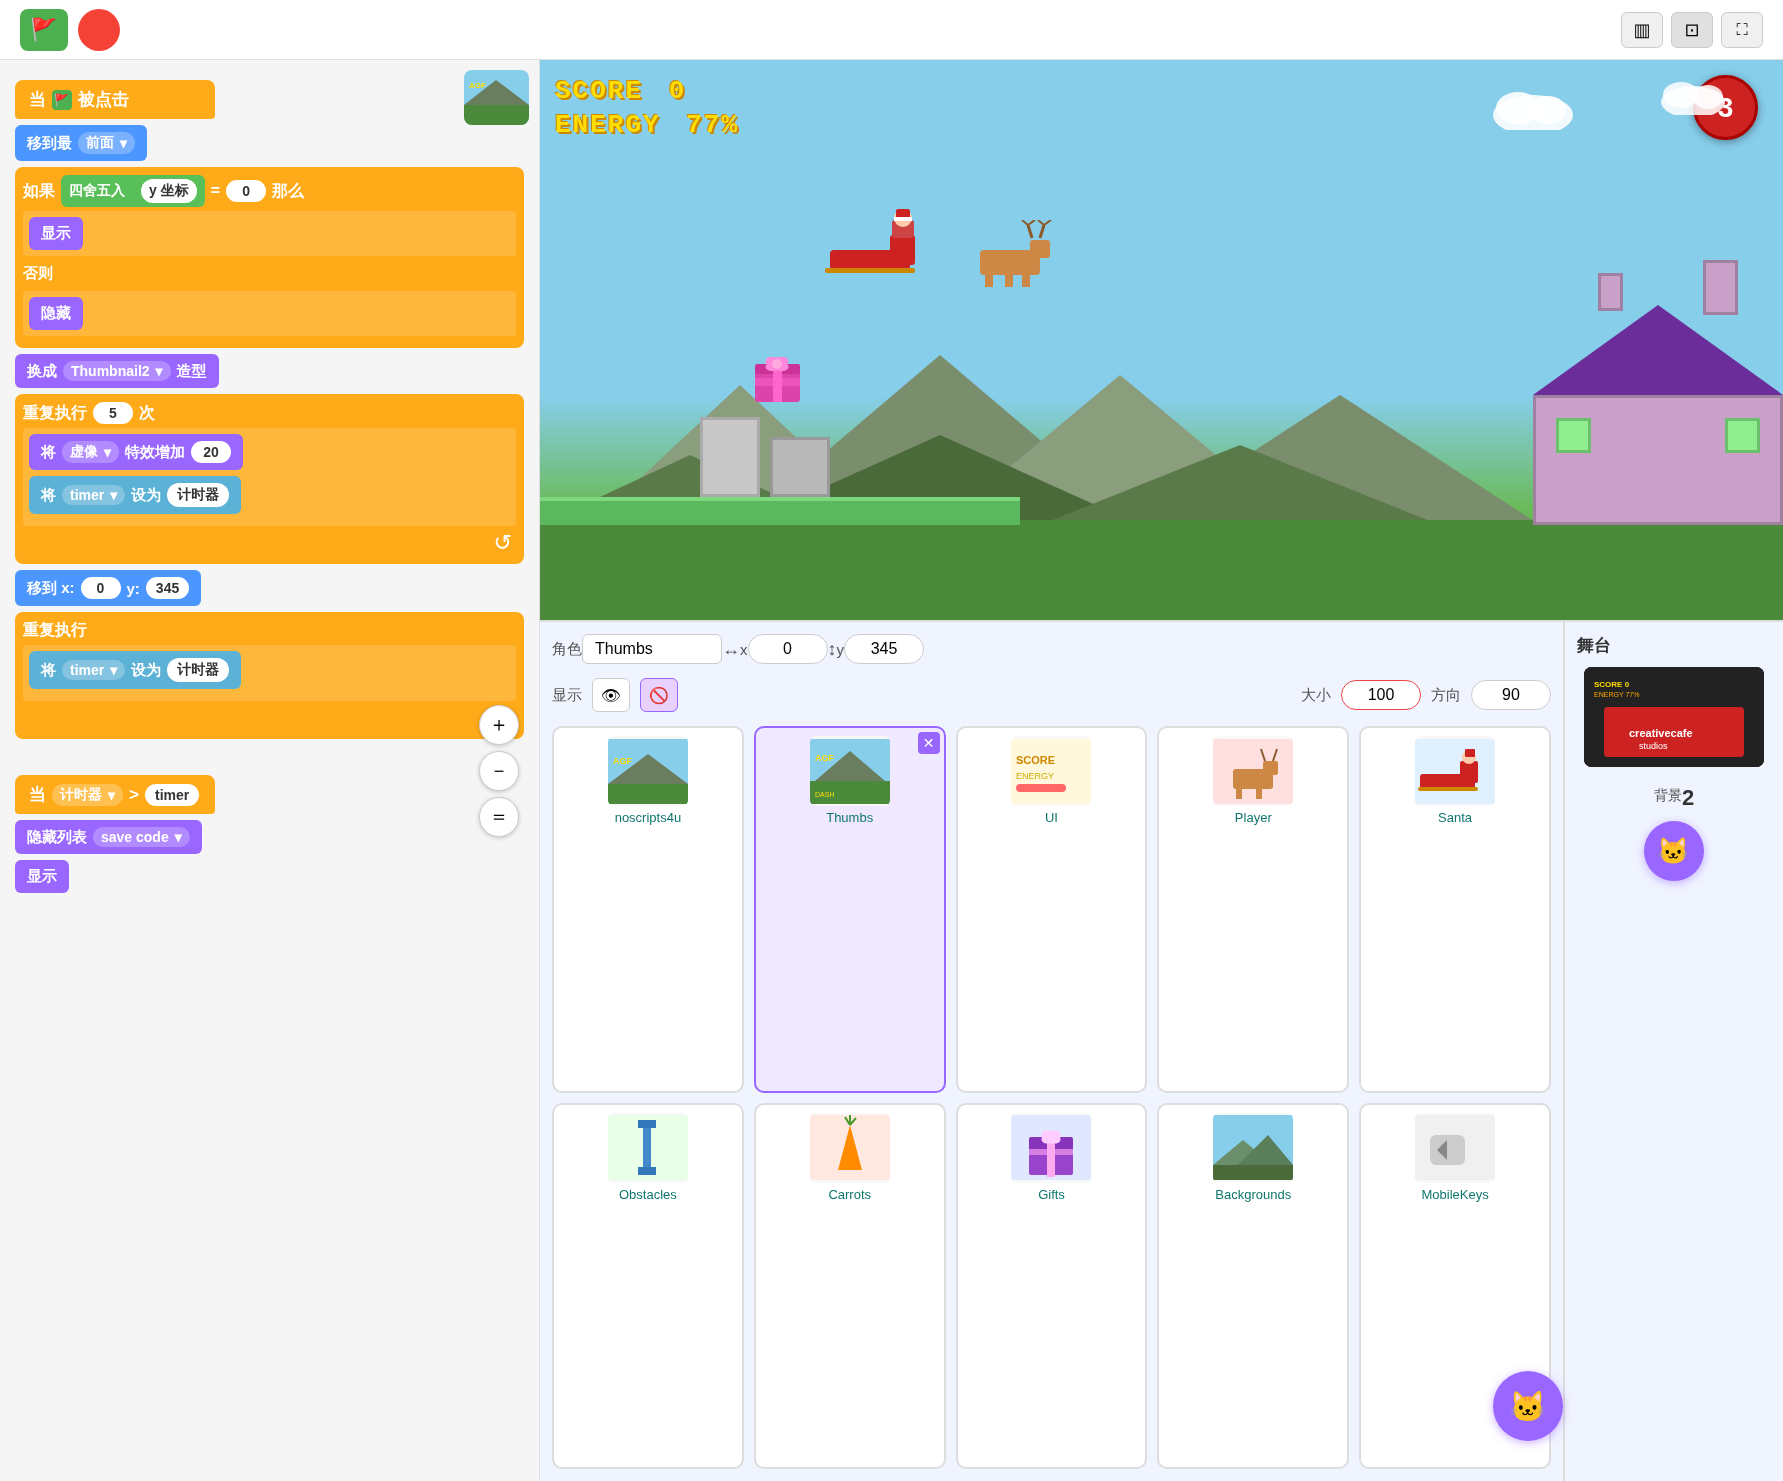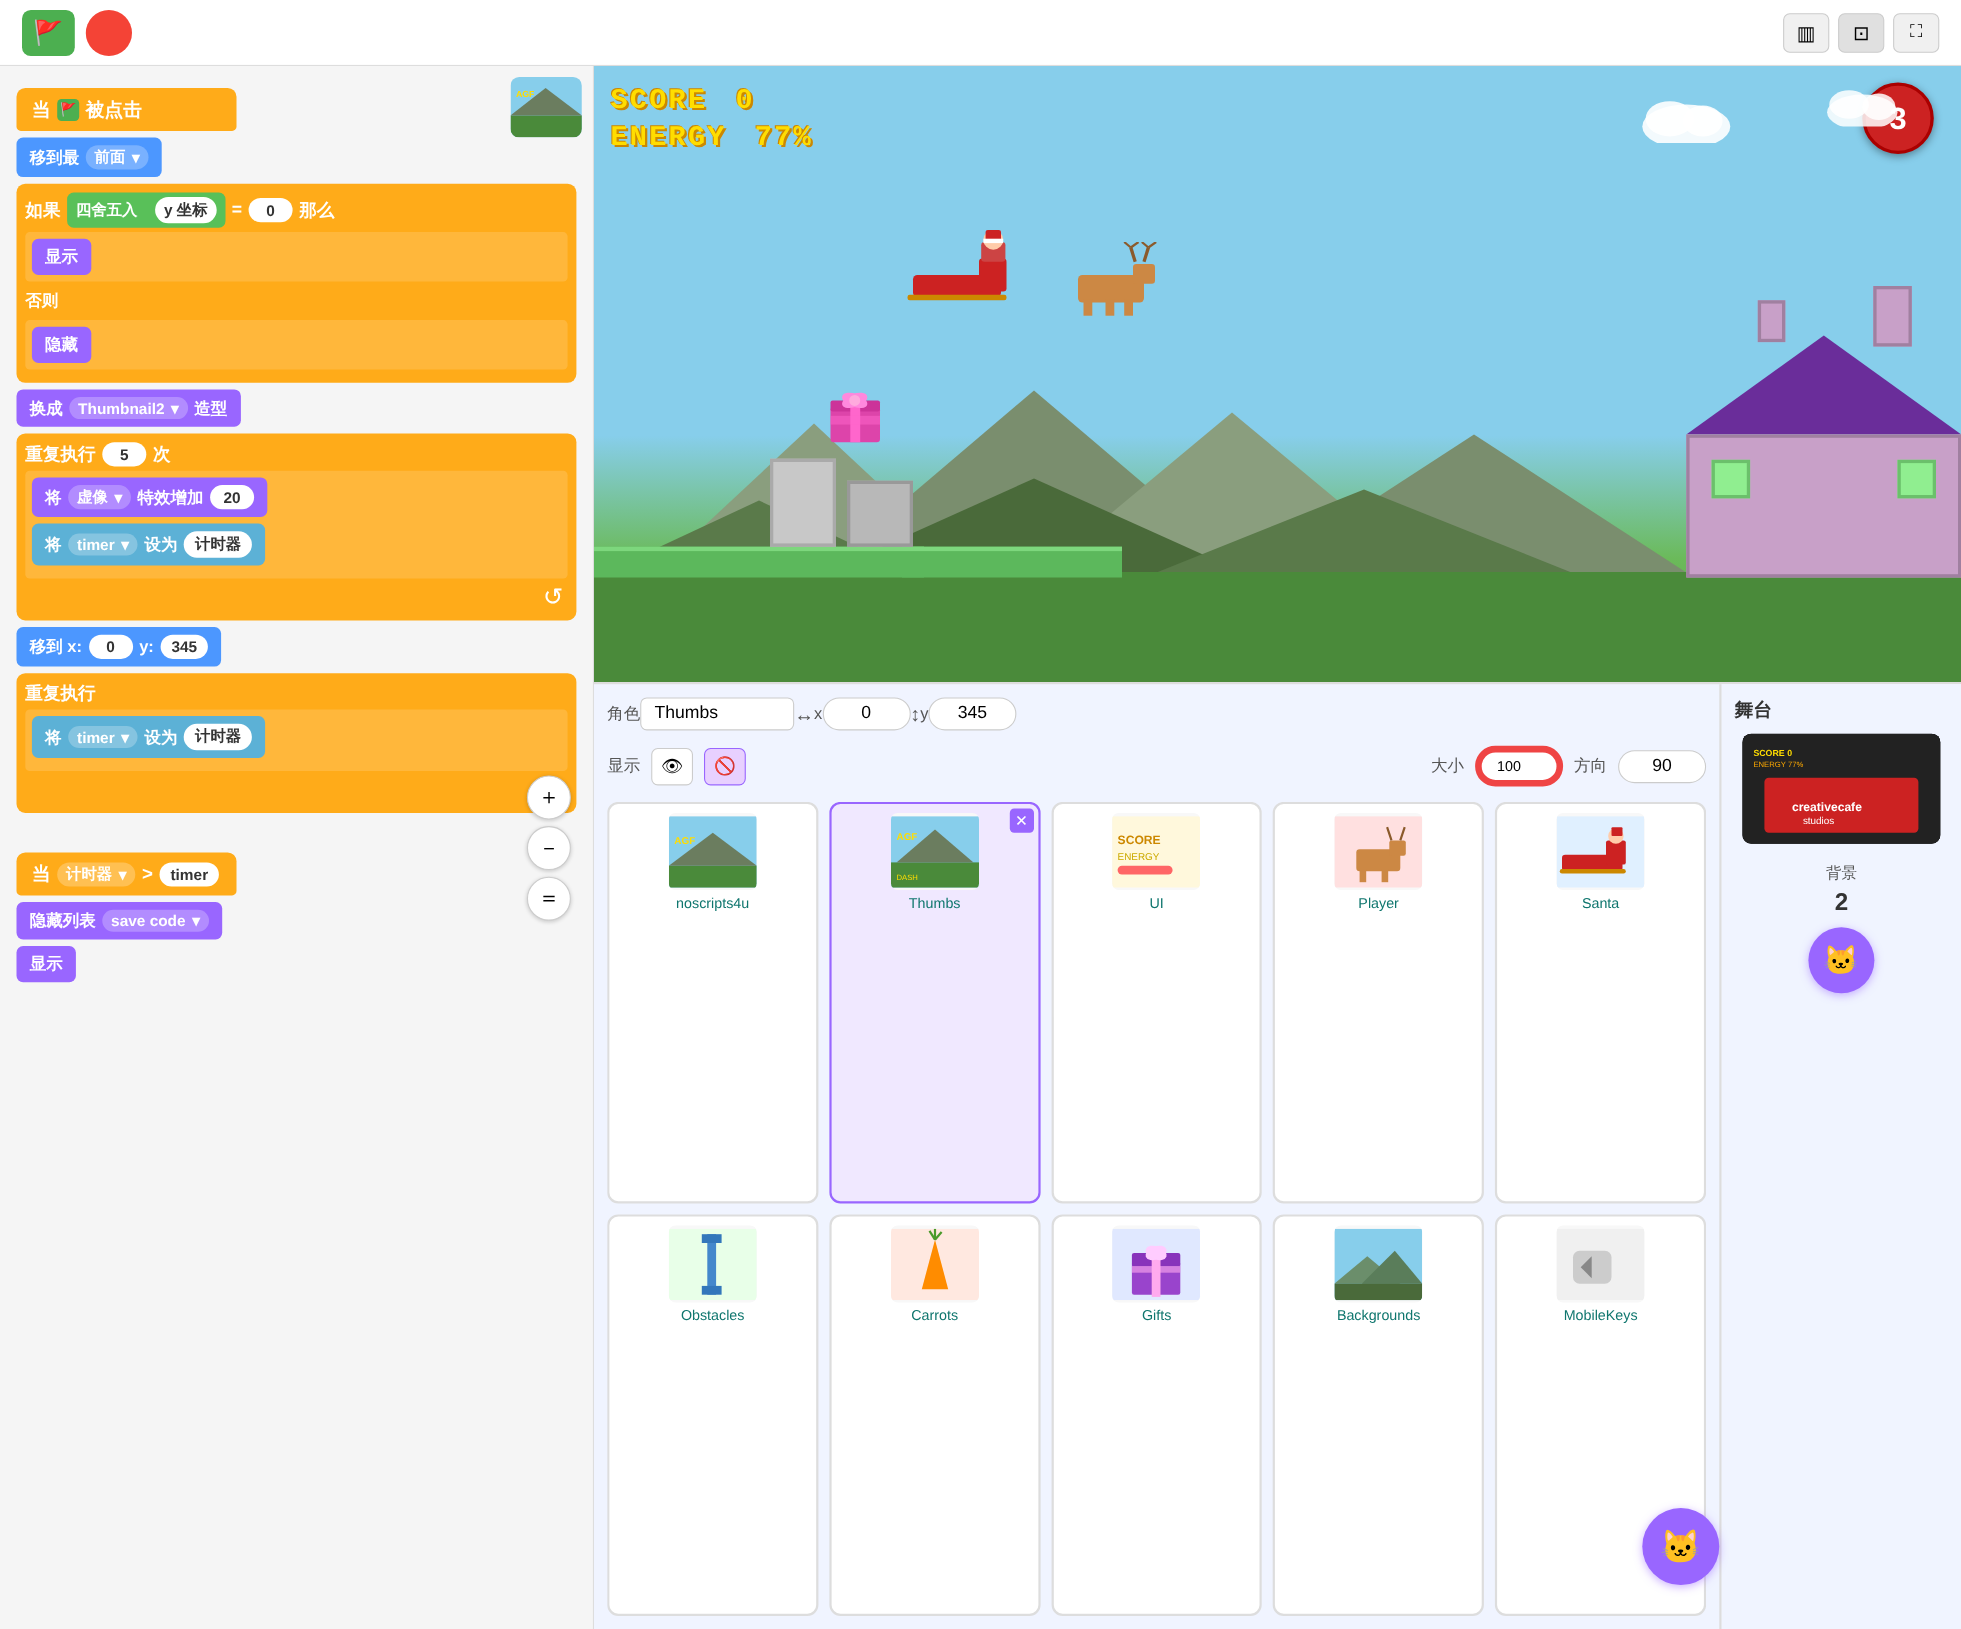--- a/index.html
+++ b/index.html
@@ -382,26 +382,26 @@
       display: flex; align-items: center; justify-content: center;
       font-size: 16px;
     }
     .vis-btn.active {
       background: #e8d0ff;
       border-color: #9966ff;
     }
     .size-label { font-size: 15px; color: #555; }
     .size-input {
       background: white;
-      border: 6px solid #ef4444;
+      border: 1px solid #ef4444;
       border-radius: 20px;
       padding: 5px 14px;
-      font-size: 13px;
+      font-size: 16px;
       width: 80px;
-      text-align: left;
+      text-align: center;
     }
     .dir-label { font-size: 15px; color: #555; }
     .dir-input {
       background: white;
       border: 1px solid #ccc;
       border-radius: 20px;
       padding: 5px 14px;
       font-size: 16px;
       width: 80px;
       text-align: center;
@@ -1040,21 +1040,21 @@
 
             <rect width="180" height="100" fill="#222"></rect>
             <text x="10" y="20" fill="#ffdd00" font-size="8" font-weight="bold">SCORE 0</text>
             <text x="10" y="30" fill="#ffaa00" font-size="7">ENERGY 77%</text>
 
             <rect x="20" y="40" width="140" height="50" fill="#cc2222" rx="4"></rect>
             <text x="45" y="70" fill="white" font-size="11" font-weight="bold">creativecafe</text>
             <text x="55" y="82" fill="white" font-size="9">studios</text>
           </svg>
         </div>
-        <div style="display:flex;flex-direction:column;align-items:center;margin-top:8px;">
+        <div style="display:flex;flex-direction:row;align-items:center;margin-top:8px;">
           <span class="bg-count-label">背景</span>
           <span class="bg-count">2</span>
         </div>
         <div class="add-bg-btn">
           <span>🐱</span>
         </div>
       </div>
     </div>
 
   </div>

